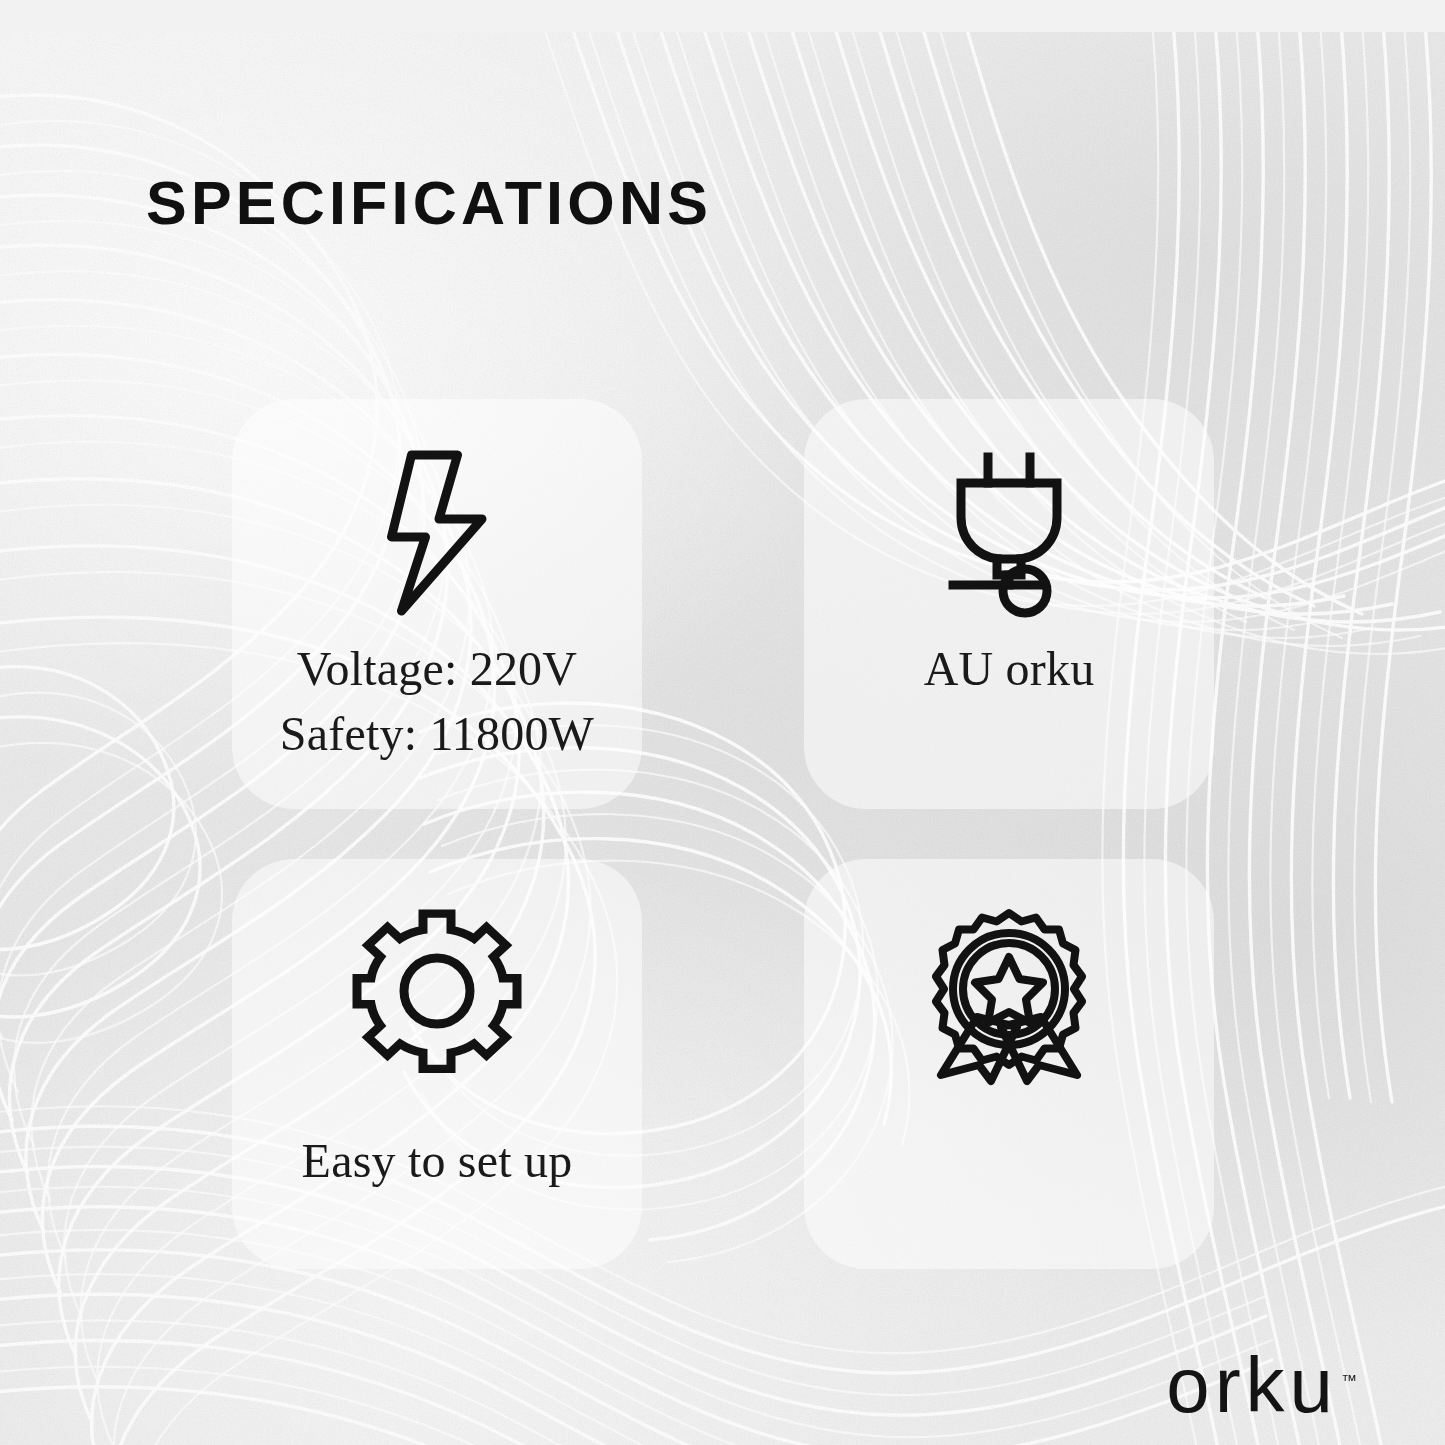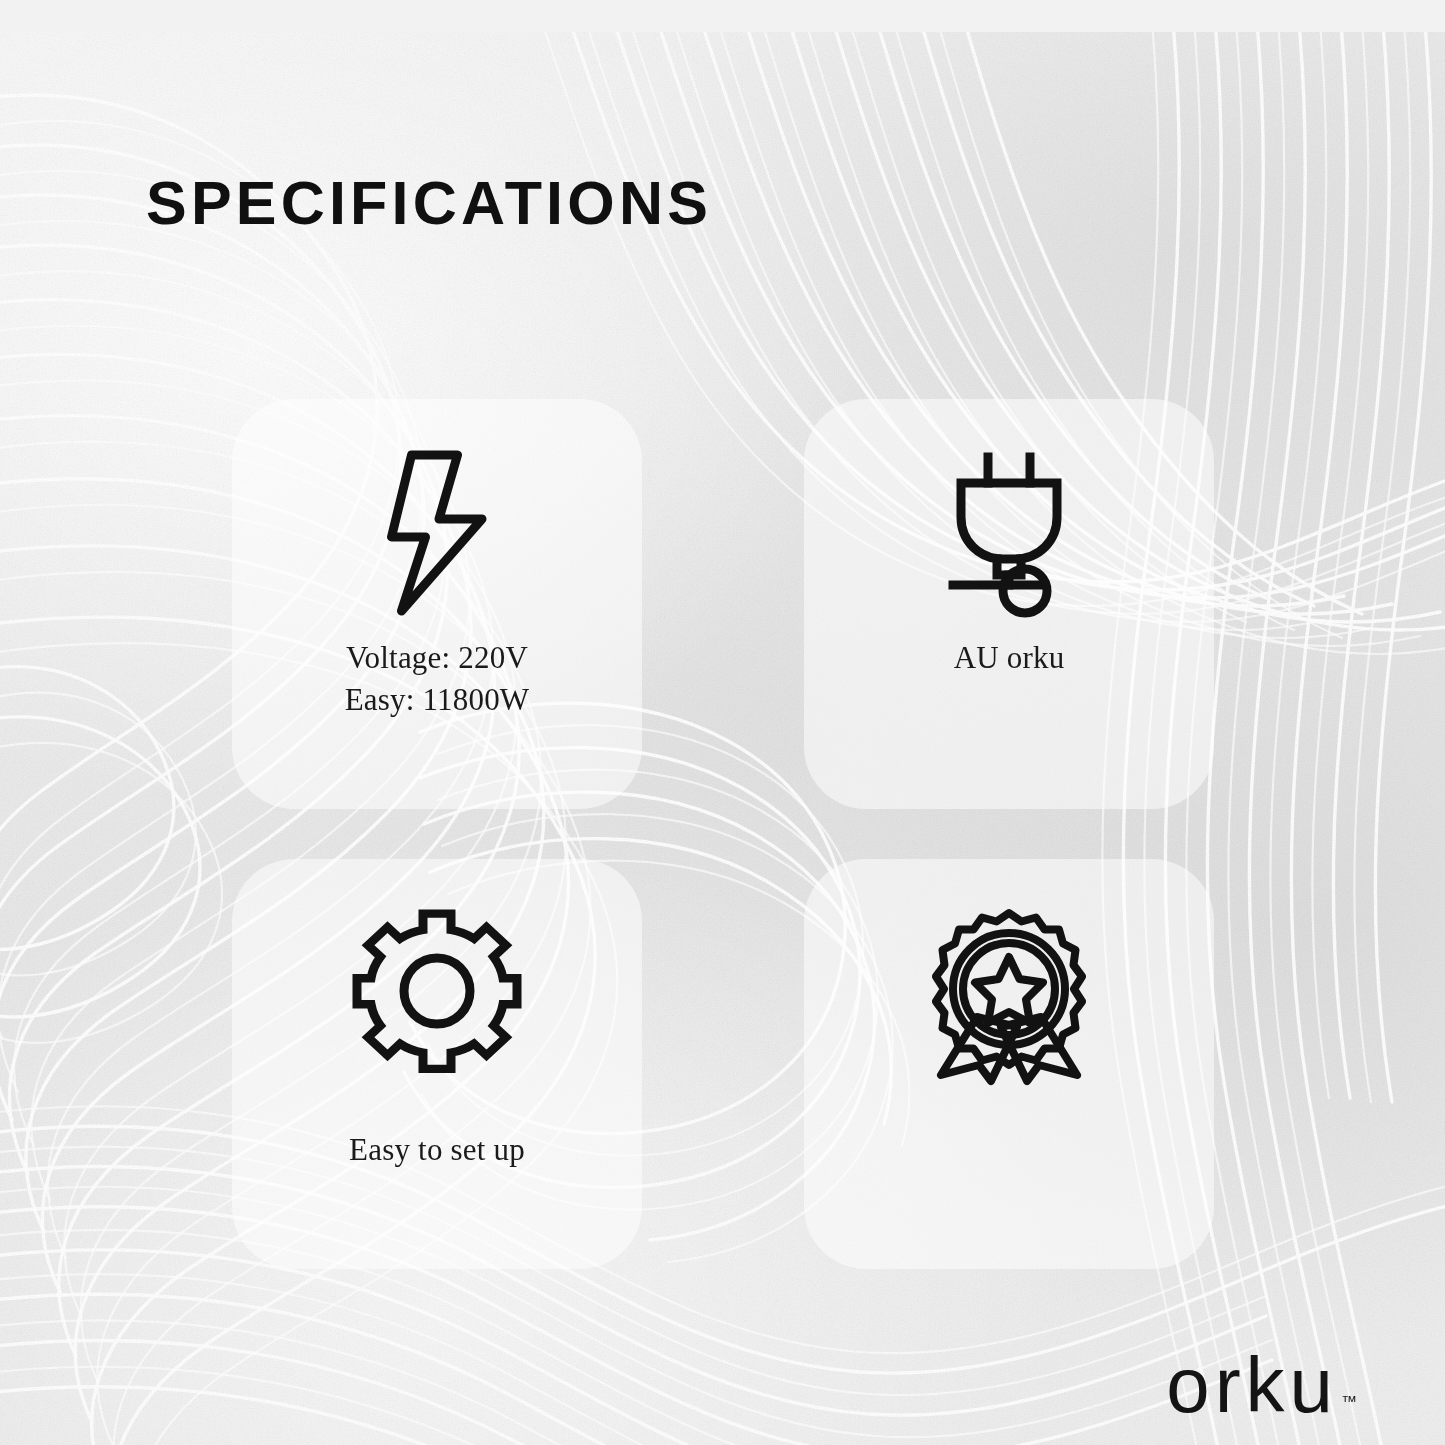--- a/index.html
+++ b/index.html
@@ -104,21 +104,21 @@
   }
 
   .card-icon svg {
     display: block;
     overflow: visible;
   }
 
   .card-text {
     text-align: center;
     font-family: "Liberation Serif", serif;
-    font-size: 31px;
+    font-size: 48px;
     line-height: 1.35;
     color: #1a1a1a;
     letter-spacing: .2px;
     margin-top: 4px;
   }
   .card-text .line { display: block; white-space: nowrap; }
 
   
   .card-1 .card-icon { height: 200px; }
   .card-2 .card-icon { height: 200px; }
@@ -128,21 +128,21 @@
   .card-3 .card-text,
   .card-4 .card-text { margin-top: 40px; }
 
   
   .brand {
     position: absolute;
     right: 88px;
     bottom: 58px;
     z-index: 6;
     display: flex;
-    align-items: flex-end;
+    align-items: center;
   }
   .brand-word {
     font-family: "Liberation Sans", sans-serif;
     font-weight: 300;
     font-size: 78px;
     letter-spacing: 5px;
     color: #141414;
     line-height: .86;
   }
   .brand-tm {
@@ -258,21 +258,21 @@
   <div class="card-grid">
 
     <div class="spec-card card-1">
       <div class="card-icon">
         <svg width="112" height="168" viewBox="0 0 112 168" fill="none" stroke="#121212" stroke-width="9" stroke-linejoin="round" stroke-linecap="round" xmlns="http://www.w3.org/2000/svg">
           <path d="M76.5 6 H30.5 L10.5 88 H44.5 L20.5 162 L101 70 H58 L76.5 6 Z"></path>
         </svg>
       </div>
       <div class="card-text">
         <span class="line">Voltage: 220V</span>
-        <span class="line">Easy: 11800W</span>
+        <span class="line">Safety: 11800W</span>
       </div>
     </div>
 
     <div class="spec-card card-2">
       <div class="card-icon">
         <svg width="124" height="164" viewBox="0 0 124 164" fill="none" stroke="#121212" stroke-width="9" stroke-linecap="square" stroke-linejoin="miter" xmlns="http://www.w3.org/2000/svg">
 
           <path d="M41 6 V32"></path>
           <path d="M83 6 V32"></path>
 

